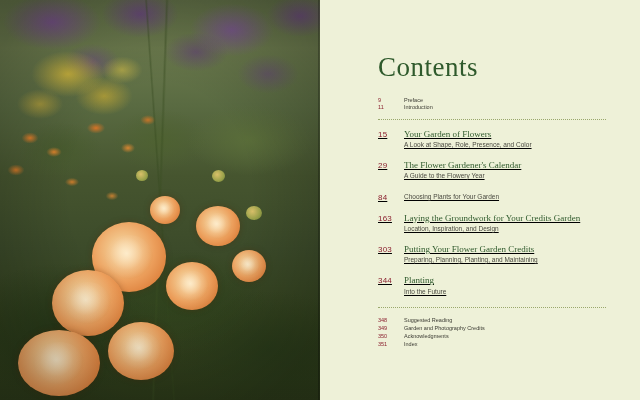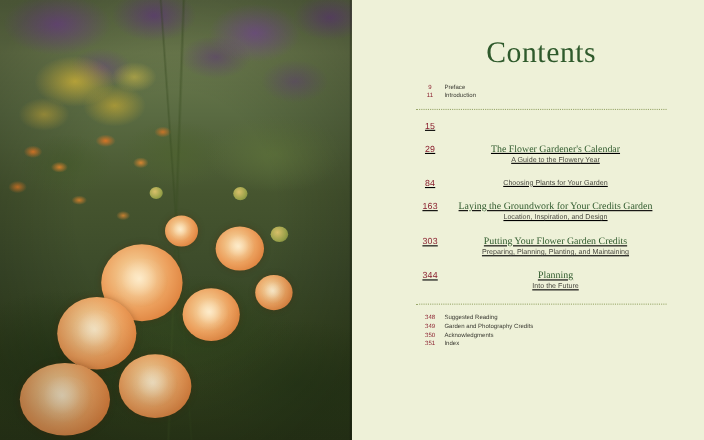--- a/index.html
+++ b/index.html
@@ -122,22 +122,21 @@
       radial-gradient(ellipse 200px 240px at 50% 48%, rgba(0,0,0,0) 45%, rgba(0,0,0,.22) 100%);
   }
 
   
   .toc {
     position: absolute;
     left: 320px; top: 0;
     width: 320px; height: 400px;
     background: #eef1d8;
     box-sizing: border-box;
-    padding: 32px 34px 24px 58px;
-    text-align: center;
+    padding: 52px 34px 24px 58px;
   }
   .toc-title {
     font-family: "Liberation Serif", serif;
     font-size: 27px;
     color: #2f5a2c;
     letter-spacing: .5px;
     margin: 0 0 14px 0;
     font-weight: normal;
   }
   .front-matter { margin-bottom: 8px; }
@@ -263,20 +262,24 @@
         <span class="fm-label">Introduction</span>
       </div>
     </div>
 
     <hr class="rule">
 
     <div class="chapters">
 
       <div class="entry">
         <span class="entry-num">15</span>
+        <div class="entry-body">
+          <div class="entry-title">Your Garden of Flowers</div>
+          <div class="entry-sub">A Look at Shape, Role, Presence, and Color</div>
+        </div>
       </div>
 
       <div class="entry">
         <span class="entry-num">29</span>
         <div class="entry-body">
           <div class="entry-title">The Flower Gardener's Calendar</div>
           <div class="entry-sub">A Guide to the Flowery Year</div>
         </div>
       </div>
 
@@ -299,21 +302,21 @@
         <span class="entry-num">303</span>
         <div class="entry-body">
           <div class="entry-title">Putting Your Flower Garden Credits</div>
           <div class="entry-sub">Preparing, Planning, Planting, and Maintaining</div>
         </div>
       </div>
 
       <div class="entry">
         <span class="entry-num">344</span>
         <div class="entry-body">
-          <div class="entry-title">Planning</div>
+          <div class="entry-title">Planting</div>
           <div class="entry-sub">Into the Future</div>
         </div>
       </div>
 
     </div>
 
     <hr class="rule">
 
     <div class="back-matter">
       <div class="bm-row">

